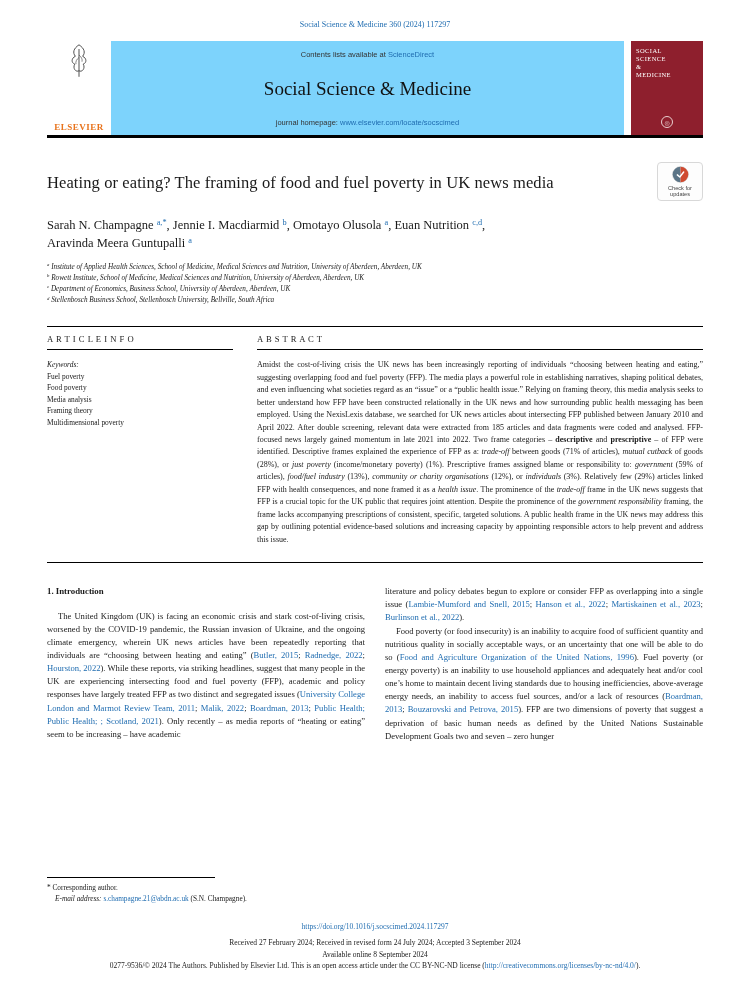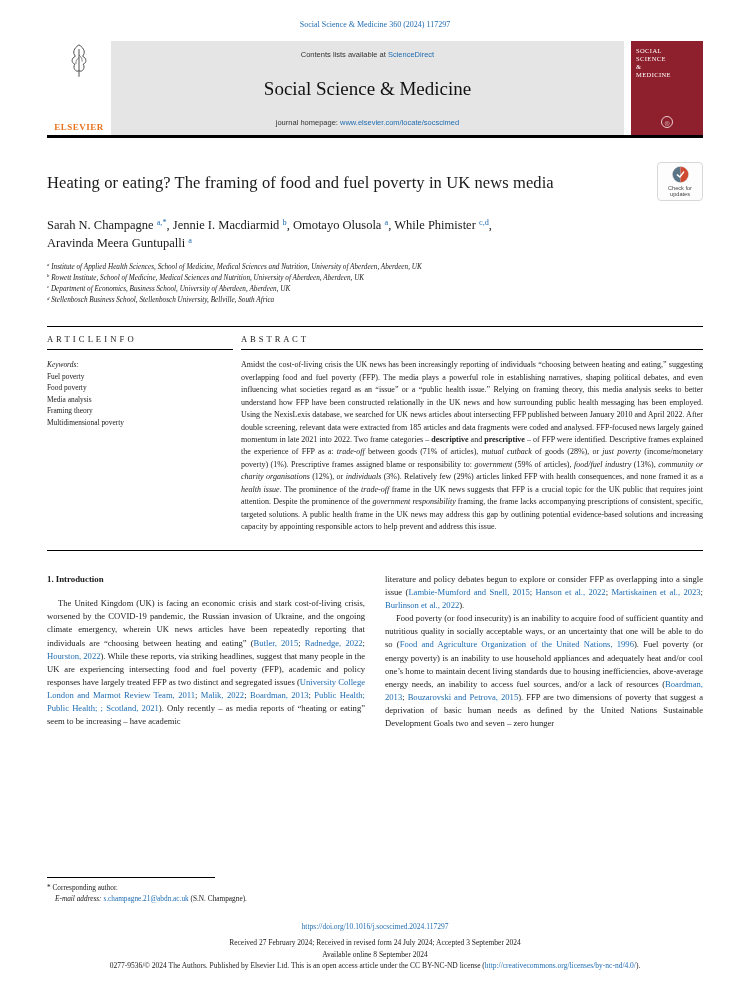--- a/index.html
+++ b/index.html
@@ -18,41 +18,41 @@
     display:flex;flex-direction:column;
     overflow:hidden;position:relative;
   }
   
   .journal-ref{text-align:center;font-size:8px;color:var(--link);margin:4px 0 12px;}
   
   .header-band{display:flex;align-items:stretch;height:94px;}
   .logo-box{width:64px;background:#fff;display:flex;flex-direction:column;align-items:center;justify-content:flex-end;padding:2px 0 3px;gap:44px;}
   .logo-tree{width:36px;height:58px;}
   .elsevier-text{font-size:9px;font-weight:bold;color:var(--orange);letter-spacing:.5px;font-family:"Liberation Serif",serif;}
-  .header-center{flex:1;background:#e5e5e5;display:flex;flex-direction:column;align-items:center;justify-content:space-between;padding:9px 6px 8px;}
+  .header-center{flex:1;background:#7dd3fc;display:flex;flex-direction:column;align-items:center;justify-content:space-between;padding:9px 6px 8px;}
   .contents-line{font-family:"Liberation Sans",sans-serif;font-size:7.5px;color:#333;}
   .contents-line a{color:var(--link);text-decoration:none;}
   .journal-title{font-size:19px;color:#111;}
   .homepage-line{font-family:"Liberation Sans",sans-serif;font-size:7.5px;color:#333;}
   .homepage-line a{color:var(--link);text-decoration:none;}
   .cover-box{width:72px;margin-left:7px;background:var(--maroon);position:relative;padding:6px 5px;display:flex;flex-direction:column;}
   .cover-line{color:#fff;font-size:6.5px;line-height:1.25;letter-spacing:.4px;}
   .cover-emblem{width:12px;height:12px;border:1px solid #e9cfcf;border-radius:50%;margin:auto auto 1px;display:flex;align-items:center;justify-content:center;color:#e9cfcf;font-size:6px;}
   .black-rule{height:3px;background:#000;margin-top:0;}
   
   .title-row{display:flex;justify-content:space-between;align-items:center;margin-top:26px;}
   .article-title{font-size:16.5px;font-weight:400;margin:0;line-height:1.3;letter-spacing:.1px;}
   .check-badge{width:46px;min-width:46px;margin-left:14px;margin-top:-2px;text-align:center;border:1px solid #d8d8d8;border-radius:4px;padding:3px 2px;background:#fdfdfd;}
   .crossmark{width:17px;height:17px;display:block;margin:0 auto 2px;}
   .check-text{font-family:"Liberation Sans",sans-serif;font-size:5.6px;color:#444;line-height:1.1;display:block;}
   
   .authors{font-size:12.5px;margin-top:15px;line-height:1.45;}
   .affiliations{margin-top:9px;font-size:7.2px;line-height:1.55;}
   
-  .info-abstract{margin-top:20px;border-top:1.2px solid #000;border-bottom:1.2px solid #000;display:grid;grid-template-columns:186px 1fr;column-gap:8px;padding:7px 0 16px;}
+  .info-abstract{margin-top:20px;border-top:1.2px solid #000;border-bottom:1.2px solid #000;display:grid;grid-template-columns:186px 1fr;column-gap:24px;padding:7px 0 16px;}
   .col-heading{font-size:8.6px;letter-spacing:.5px;padding-bottom:5px;border-bottom:.8px solid #000;margin-bottom:9px;}
   .keywords{font-size:7.4px;line-height:1.55;}
   .keywords-label{font-style:italic;}
   .abstract-text{font-size:8px;line-height:1.56;text-align:justify;margin:0;}
   
   .body-cols{margin-top:22px;display:grid;grid-template-columns:1fr 1fr;column-gap:20px;font-size:8.6px;line-height:1.53;text-align:justify;}
   .section-heading{font-size:8.8px;font-weight:bold;margin:0 0 11px 0;}
   .body-cols p{margin:0;}
   .indent{text-indent:11px;}
   
@@ -109,21 +109,21 @@
       <svg class="crossmark" viewBox="0 0 24 24" xmlns="http://www.w3.org/2000/svg">
         <circle cx="12" cy="12" r="11" fill="#fff" stroke="#bbb" stroke-width="1"></circle>
         <path d="M12 1 A11 11 0 0 0 12 23 Z" fill="#5b7486"></path>
         <path d="M12 1 A11 11 0 0 1 12 23 Z" fill="#cf4a30"></path>
         <path d="M7.5 12.5 L11 15.5 L16.5 8.5" fill="none" stroke="#fff" stroke-width="2" stroke-linecap="round" stroke-linejoin="round"></path>
       </svg>
       <span class="check-text">Check for updates</span>
     </div>
   </div>
 
-  <div class="authors"><span>Sarah N. Champagne </span><span class="seg-sup seg-l">a,*</span><span>, Jennie I. Macdiarmid </span><span class="seg-sup seg-l">b</span><span>, Omotayo Olusola </span><span class="seg-sup seg-l">a</span><span>, While Phimister </span><span class="seg-sup seg-l">c,d</span><span>,</span><br><span>Aravinda Meera Guntupalli </span><span class="seg-sup seg-l">a</span></div>
+  <div class="authors"><span>Sarah N. Champagne </span><span class="seg-sup seg-l">a,*</span><span>, Jennie I. Macdiarmid </span><span class="seg-sup seg-l">b</span><span>, Omotayo Olusola </span><span class="seg-sup seg-l">a</span><span>, Euan Nutrition </span><span class="seg-sup seg-l">c,d</span><span>,</span><br><span>Aravinda Meera Guntupalli </span><span class="seg-sup seg-l">a</span></div>
 
   <div class="affiliations">
     <div><span class="seg-sup seg-i">a</span><span class="seg-i"> Institute of Applied Health Sciences, School of Medicine, Medical Sciences and Nutrition, University of Aberdeen, Aberdeen, UK</span></div>
     <div><span class="seg-sup seg-i">b</span><span class="seg-i"> Rowett Institute, School of Medicine, Medical Sciences and Nutrition, University of Aberdeen, Aberdeen, UK</span></div>
     <div><span class="seg-sup seg-i">c</span><span class="seg-i"> Department of Economics, Business School, University of Aberdeen, Aberdeen, UK</span></div>
     <div><span class="seg-sup seg-i">d</span><span class="seg-i"> Stellenbosch Business School, Stellenbosch University, Bellville, South Africa</span></div>
   </div>
 
   <div class="info-abstract">
     <div class="info-col">

